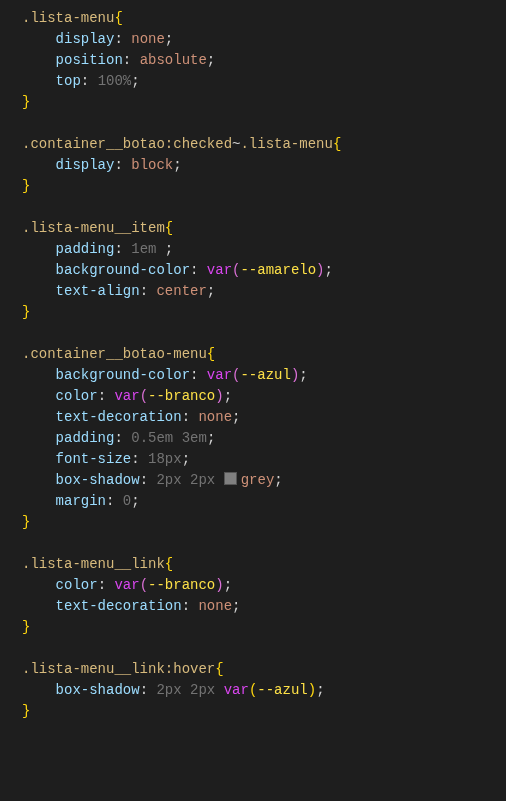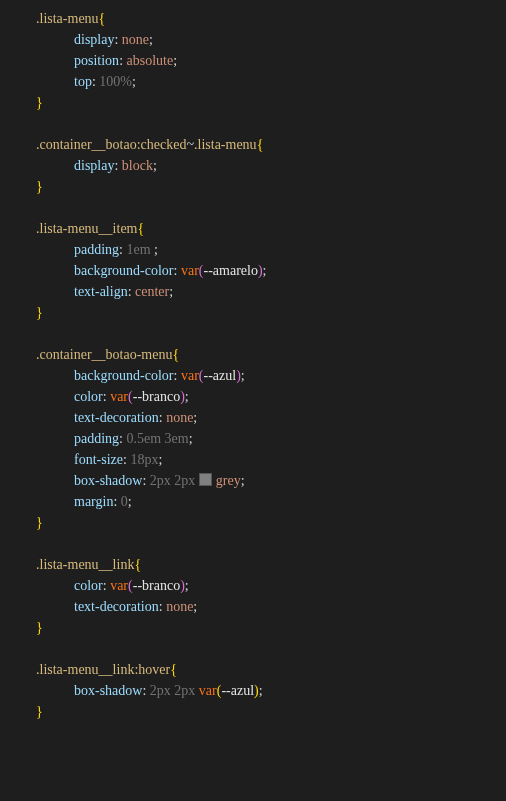--- a/index.html
+++ b/index.html
@@ -8,37 +8,36 @@
     background: #1e1e1e;
     font-family: Consolas, 'Courier New', monospace;
     font-size: 14px;
     line-height: 21px;
     color: #d4d4d4;
     width: 506px;
     height: 801px;
     overflow: hidden;
   }
   .editor {
-    padding: 8px 0 8px 36px;
+    padding: 8px 0 8px 22px;
     white-space: pre;
-    font-family: Liberation Serif, serif;
   }
   .line {
     display: block;
     height: 21px;
   }
   .sel-yellow { color: #d7ba7d; }
   .punct { color: #d4d4d4; }
   .brace { color: #ffd710; }
   .brace-pink { color: #da70d6; }
-  .prop { color: #9cdcfe; margin-left: 24px; }
+  .prop { color: #9cdcfe; }
   .value-kw { color: #ce9178; text-align: right; }
   .num { color: #737373; }
-  .func { color: #f97316; }
-  .var { color: #e5e5e5; margin-top: 40px; }
+  .func { color: #d946ef; }
+  .var { color: #fde047; margin-top: 40px; }
   .swatch {
     display: inline-block;
     width: 11px;
     height: 11px;
     background: #808080;
     border: 1px solid #555;
     margin: 0 4px 0 0;
     vertical-align: -1px;
   }
 </style>

